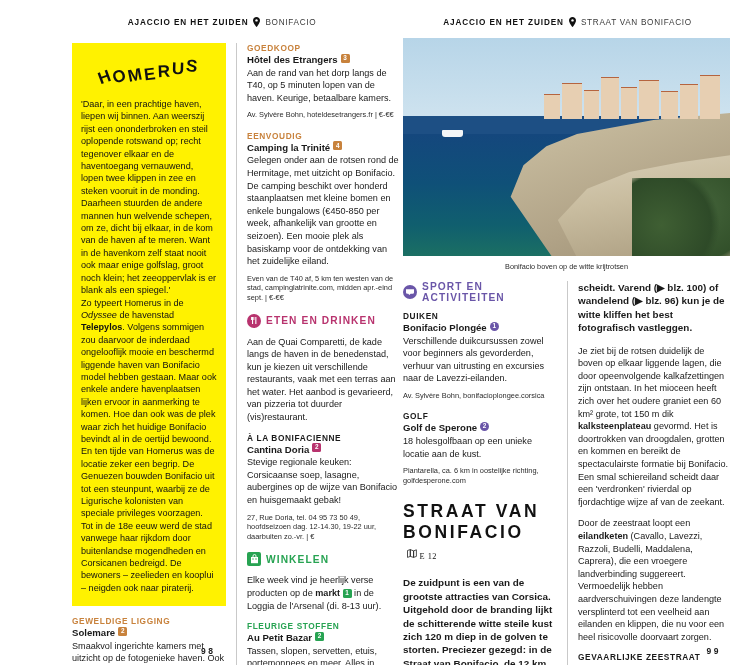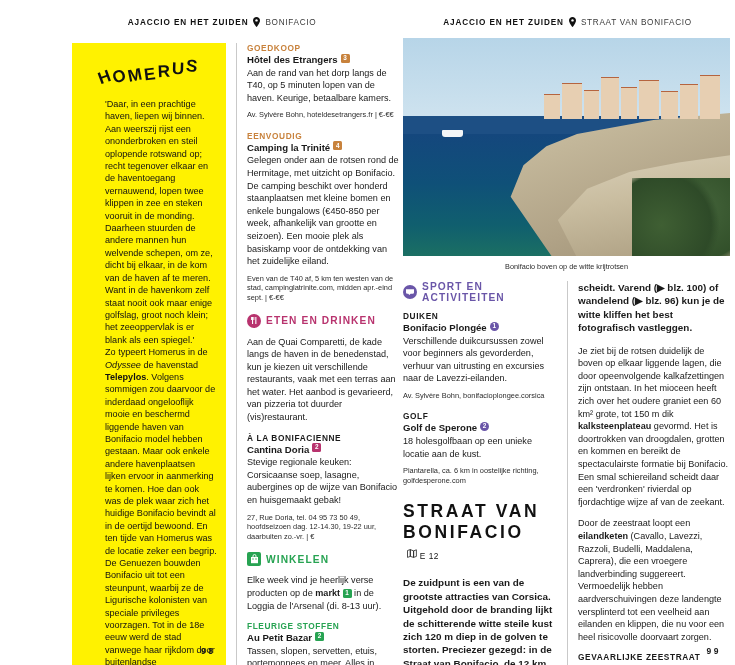--- a/index.html
+++ b/index.html
@@ -98,21 +98,20 @@
     font-size: 17px; font-weight: bold; letter-spacing: 2px;
     text-align: center;
     margin: 12px 0 13px 0;
     transform: rotate(-7deg);
     color: #111;
   }
   .homerus-title span { display: inline-block; }
   .yellowbox p {
     font-size: 9.1px; line-height: 12.4px; color: #111;
     text-align: left;
-    margin-left: 24px;
   }
   .yellowbox em { font-style: italic; }
   .yellowbox b { font-weight: bold; }
 
   
   .photo-wrap { margin: 11px 0 0 0; }
   .photo {
     width: 327px; height: 218px;
     position: relative; overflow: hidden;
     background: linear-gradient(#bcd8ea, #8fbede);
@@ -165,21 +164,21 @@
 
   
   .feature-title {
     font-size: 17.5px; font-weight: bold;
     letter-spacing: 2.6px; line-height: 21px;
     margin-top: 16px; margin-bottom: 9px;
     color: #111;
   }
   .feature-title .maprefwrap {
     font-size: 8.3px; letter-spacing: 0.5px; font-weight: normal;
-    white-space: nowrap; margin-left: 4px;
+    white-space: nowrap; margin-left: 4px; font-family: Liberation Serif, serif;
   }
   .map-icon { display:inline-block; vertical-align: 1px; }
   p.lead {
     font-size: 9.9px; line-height: 13.4px; font-weight: bold;
     margin-bottom: 10px;
   }
 
   
   .folio {
     position: absolute; bottom: 9px;

